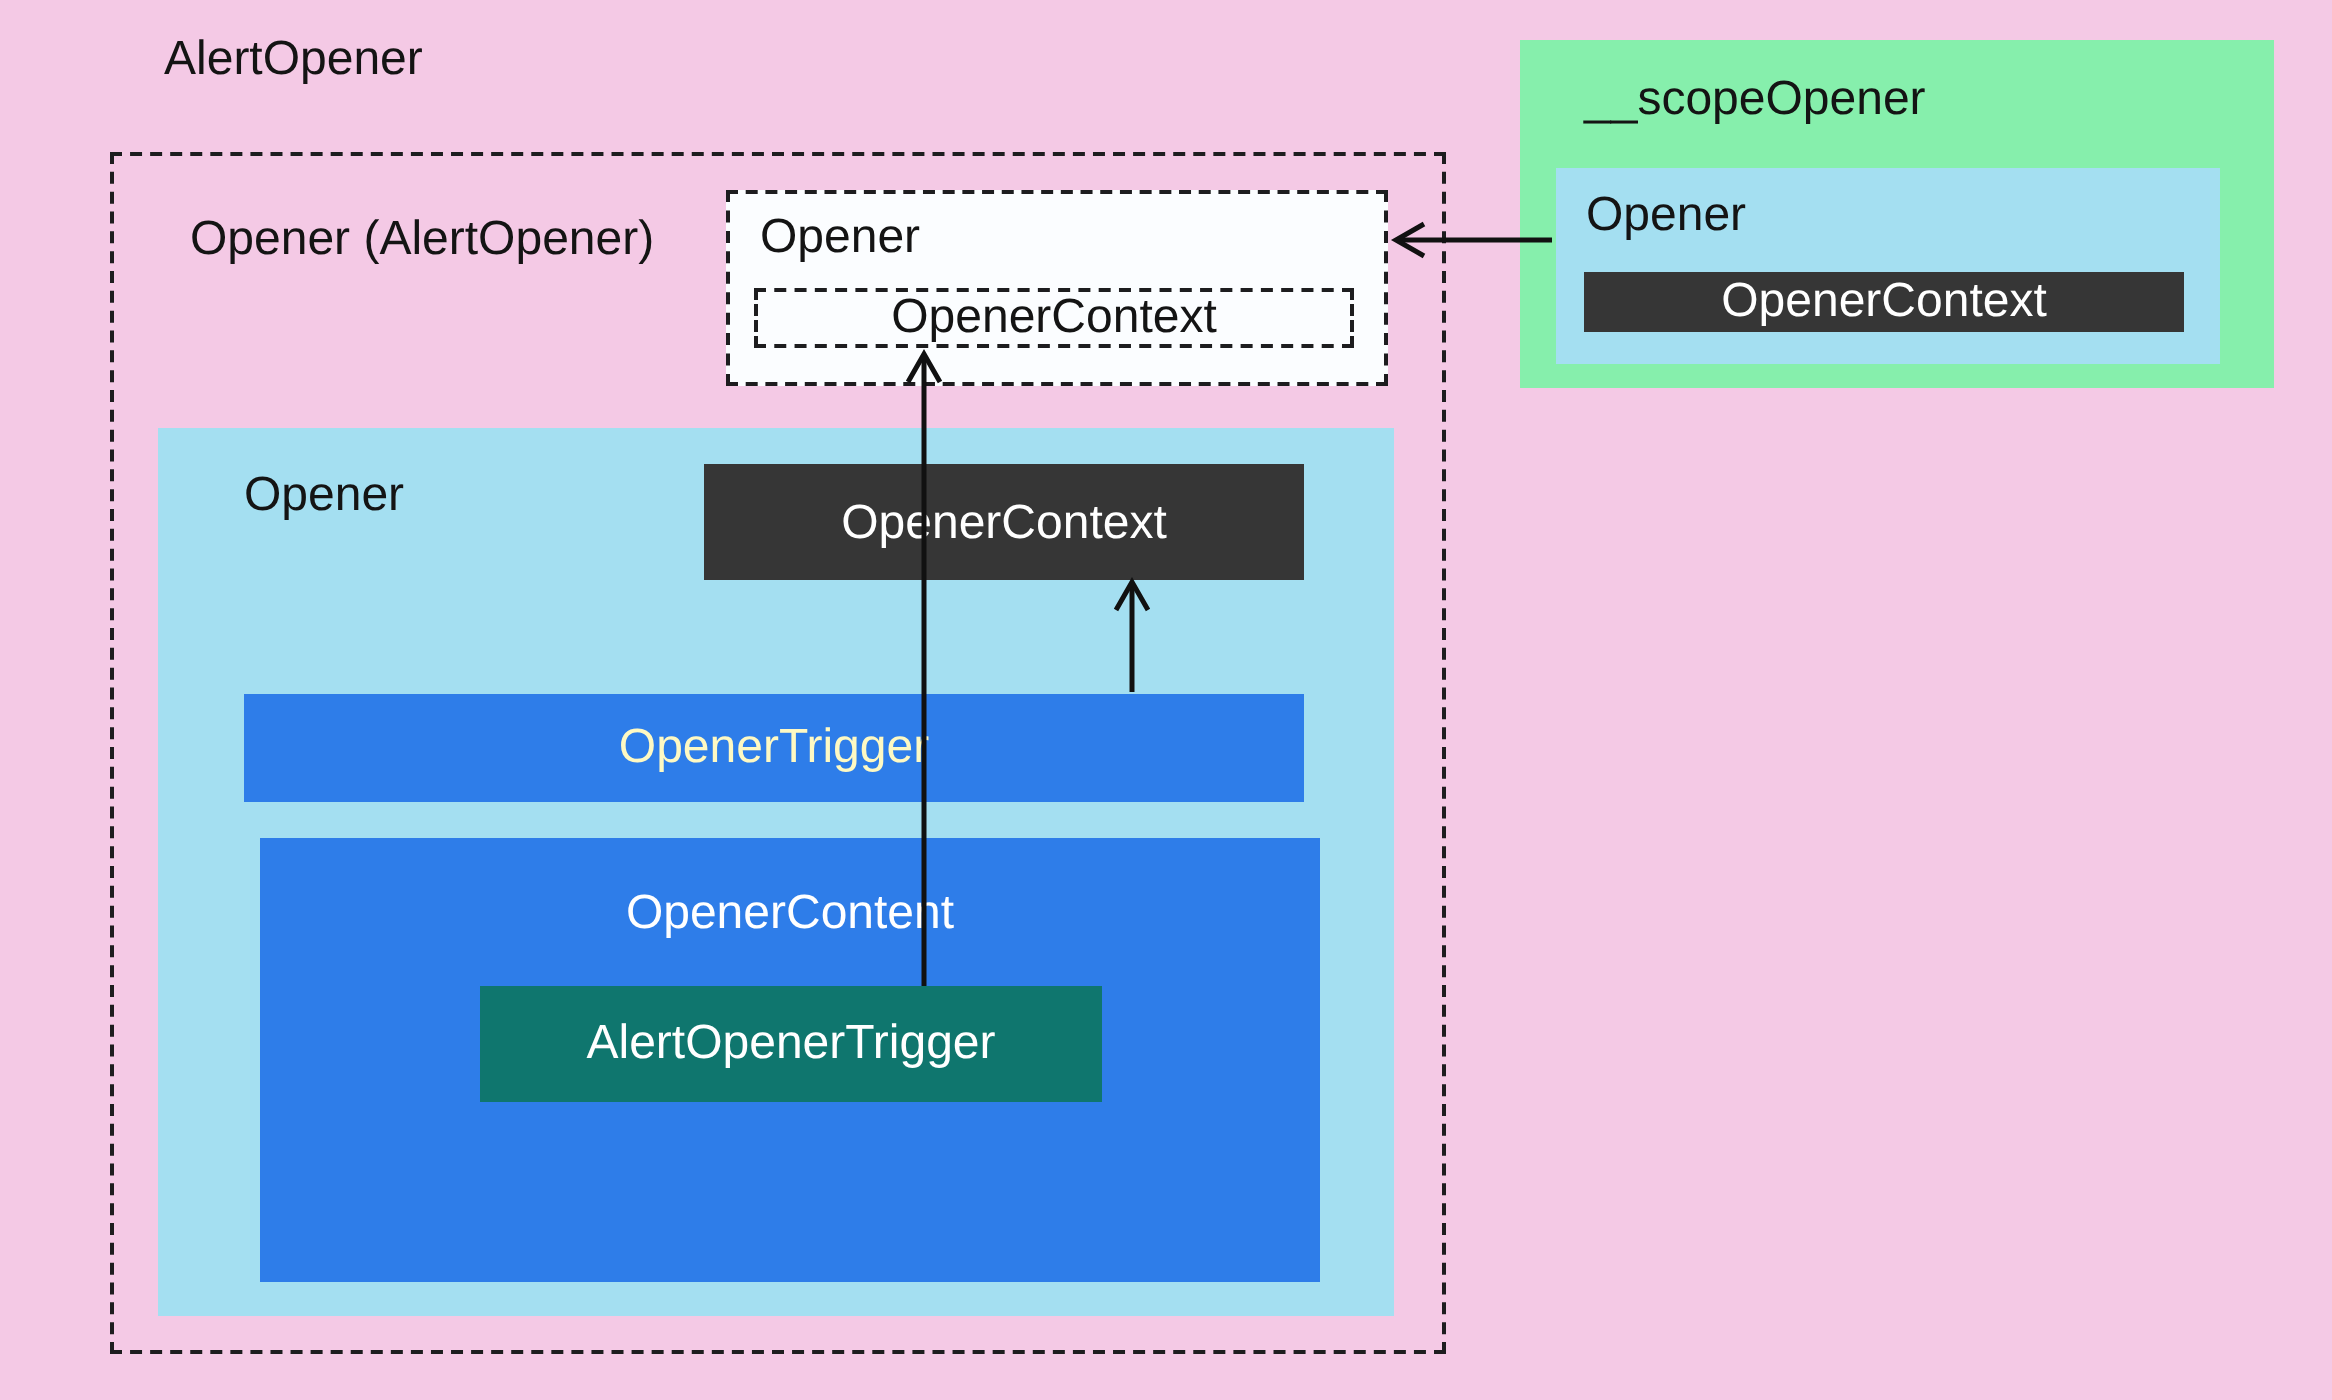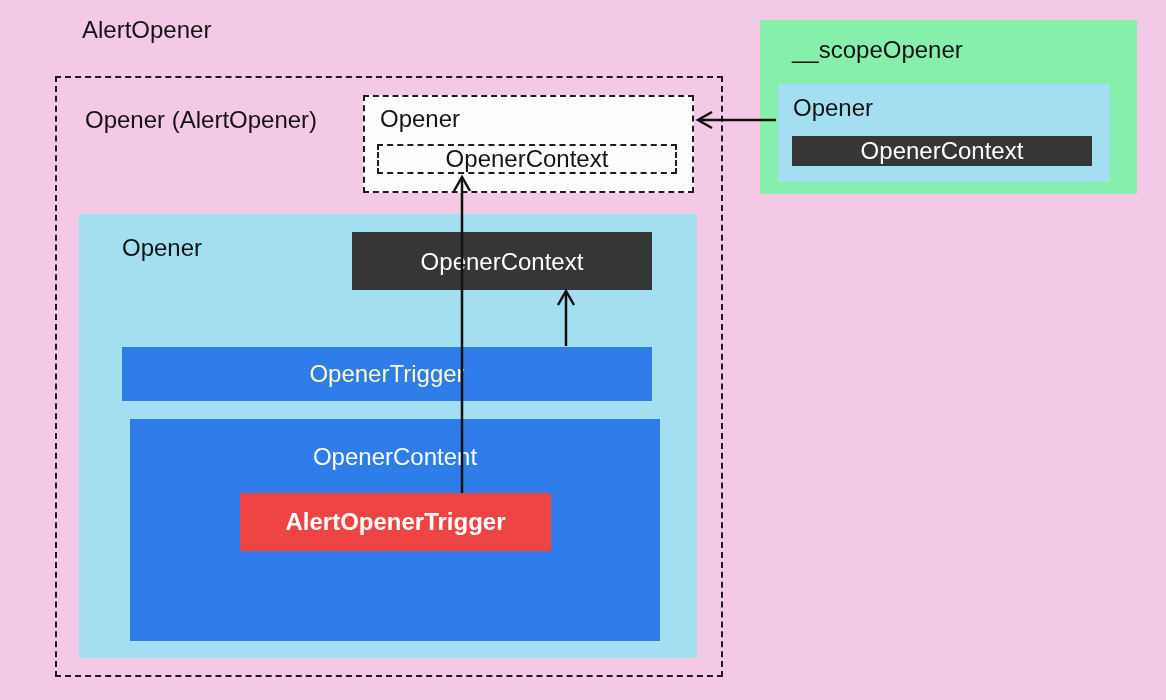--- a/index.html
+++ b/index.html
@@ -20,21 +20,21 @@
   .lbl {
     line-height: 28px;
     white-space: nowrap;
   }
   
   .outer-scope {
     left: 55px; top: 76px;
     width: 664px; height: 597px;
     border: 2px dashed #1d1d1f;
   }
-  .outer-scope-label { left: 28px; top: 28px; }
+  .outer-scope-label { left: 38px; top: 28px; }
 
   
   .provider-box {
     left: 363px; top: 95px;
     width: 327px; height: 94px;
     background: #fbfdff;
     border: 2px dashed #1d1d1f;
   }
   .provider-label { left: 15px; top: 8px; }
   .provider-context {
@@ -96,23 +96,23 @@
     background: #2e7de9;
     color: #ffffff;
   }
   .content-label {
     left: 0; top: 24px; width: 100%;
     text-align: center;
   }
   .alert-trigger-box {
     left: 110px; top: 74px;
     width: 311px; height: 58px;
-    background: #ef4444;
+    background: #0f766e;
     color: #ffffff;
-    display: flex; align-items: center; justify-content: center; font-weight: bold;
+    display: flex; align-items: center; justify-content: center;
   }
   .alert-content-box {
     left: 110px; top: 142px;
     width: 311px; height: 59px;
     background: #a150d8;
     color: #ffffff;
     display: flex; align-items: center; justify-content: center;
   }
 
   

